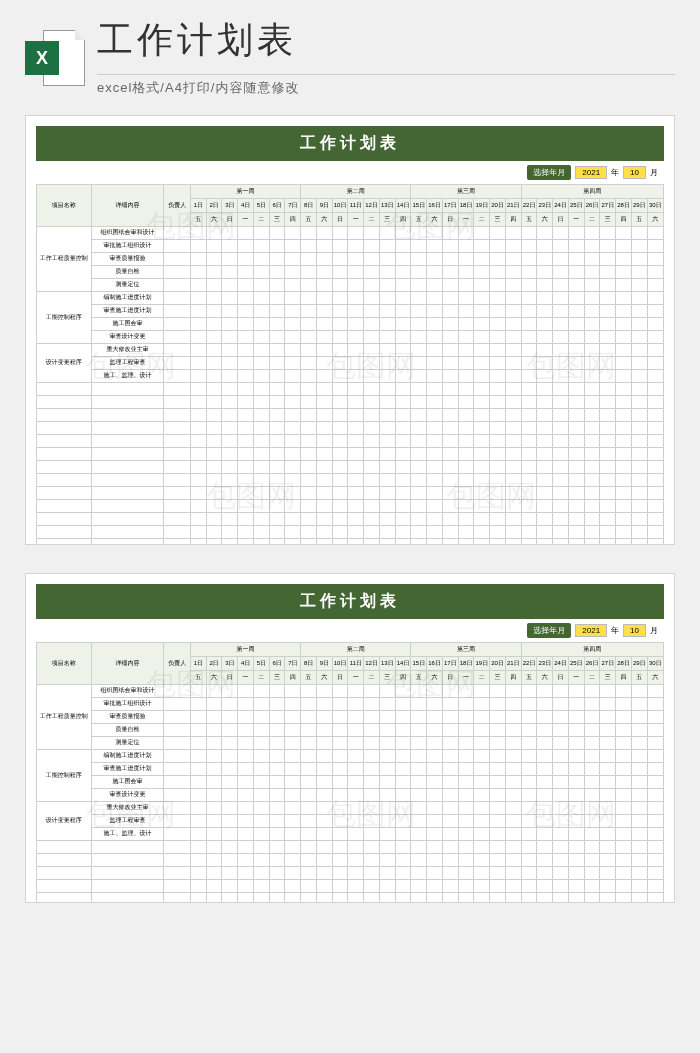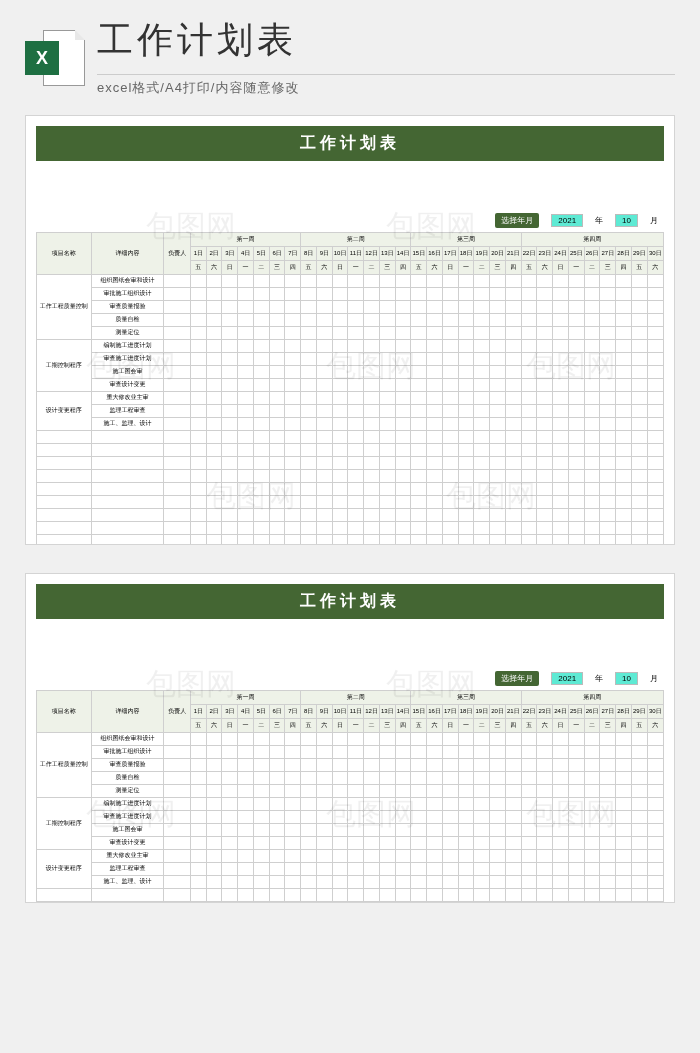--- a/index.html
+++ b/index.html
@@ -82,35 +82,34 @@
     text-align: center;
     font-size: 16px;
     font-weight: bold;
     padding: 7px 0;
     letter-spacing: 4px;
   }
   .picker-row {
     display: flex;
     justify-content: flex-end;
     align-items: center;
-    gap: 12px;
+    gap: 4px;
     padding: 4px 6px;
     font-size: 8px;
-    margin-top: 48px;
   }
   .picker-label {
     background: #446633;
     color: #fff;
     padding: 2px 6px;
     border-radius: 2px;
   }
   .picker-val {
     border: 1px solid #bbb;
     padding: 1px 6px;
-    background: #5eead4;
+    background: #fde047;
   }
   .tbl {
     border-collapse: collapse;
     table-layout: fixed;
     width: 100%;
     font-size: 6px;
   }
   .tbl td, .tbl th {
     border: 1px solid #cfcfcf;
     text-align: center;

